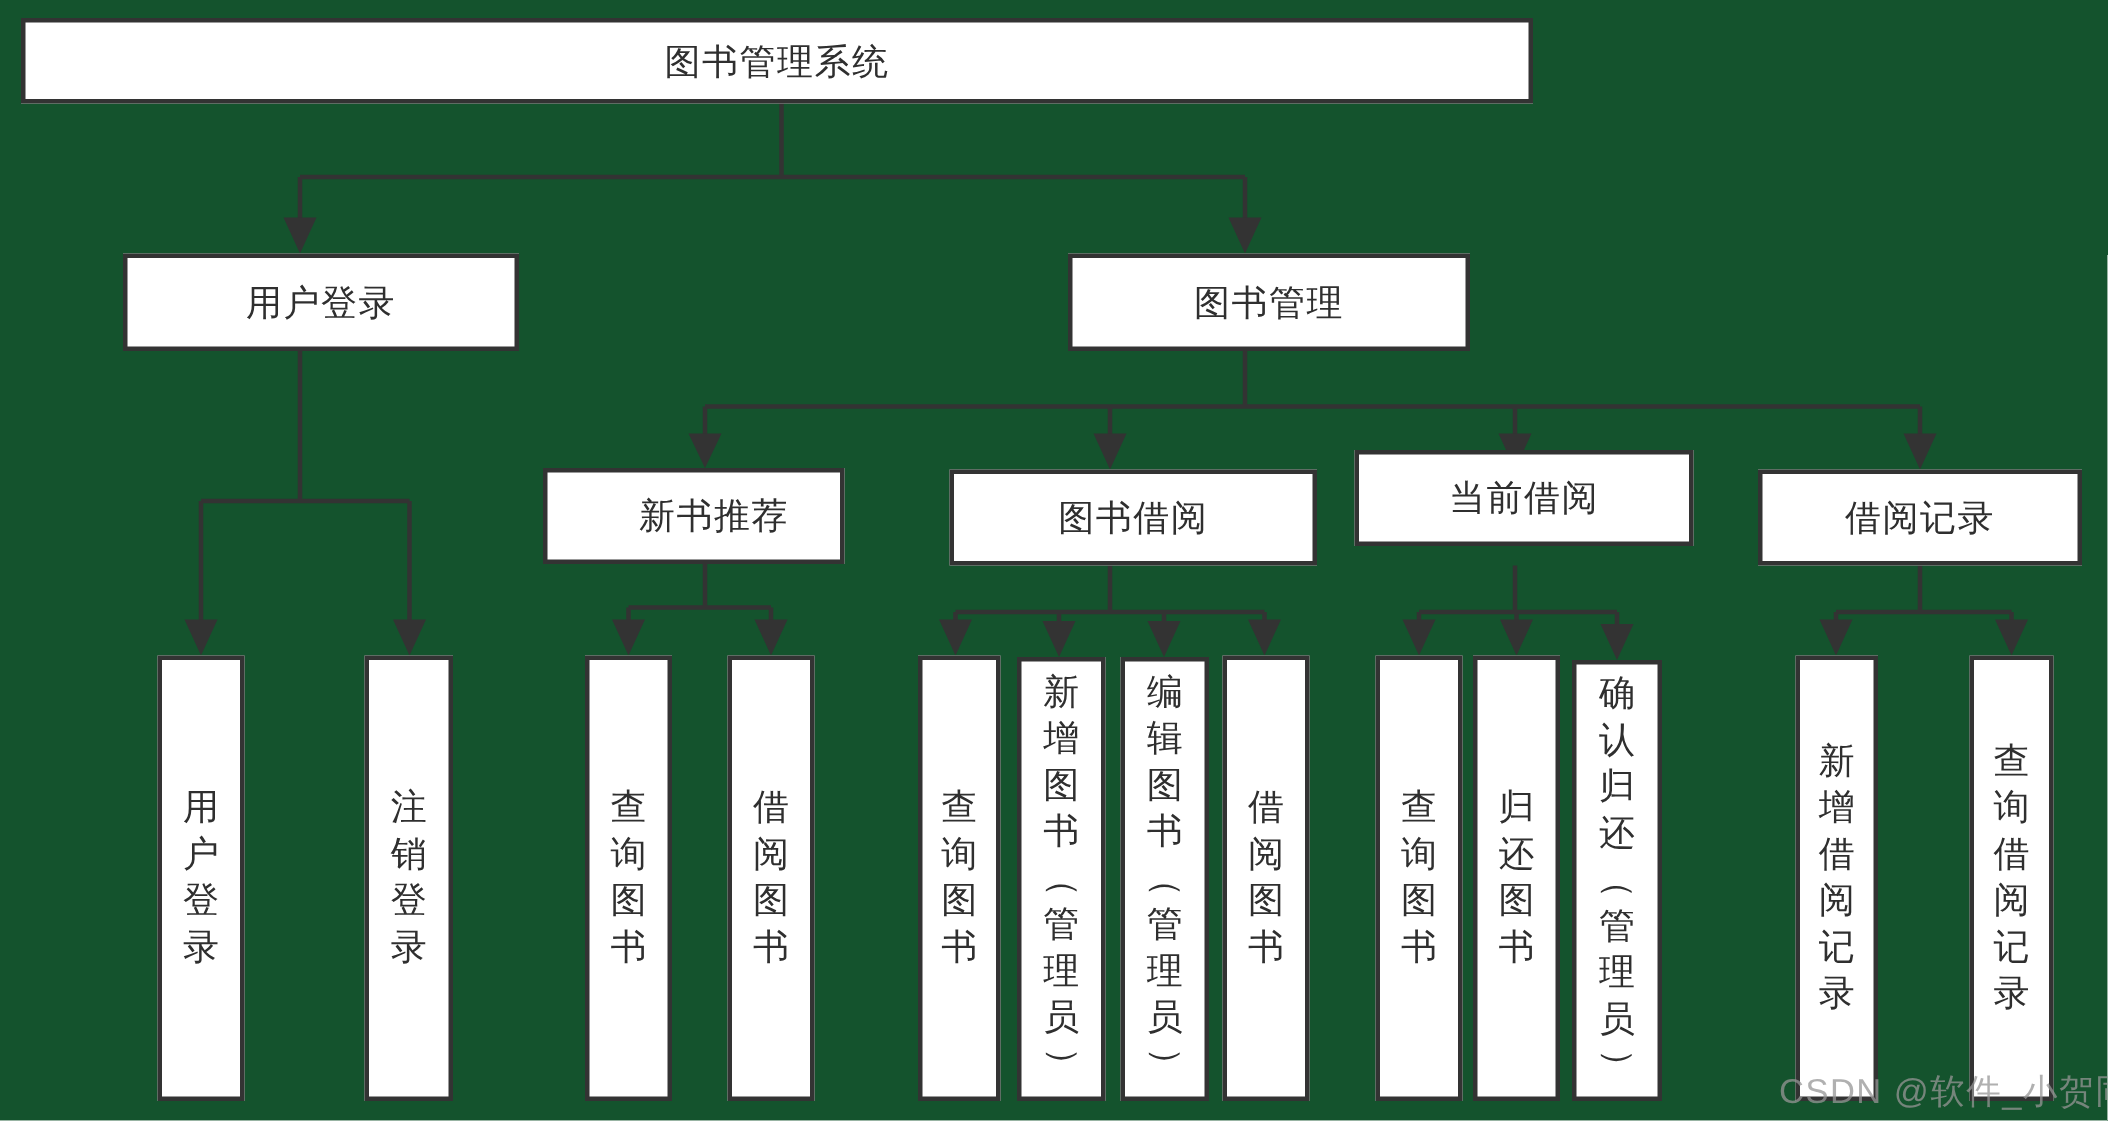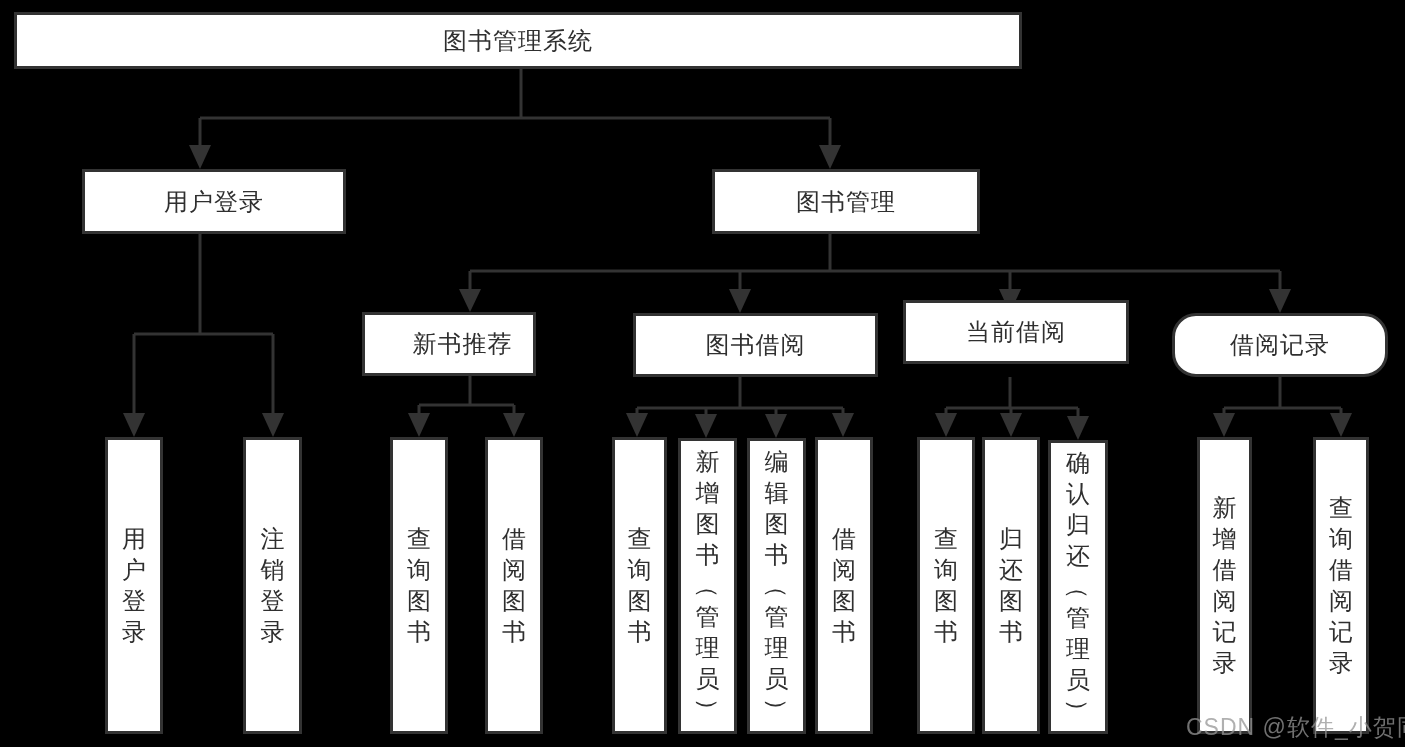--- a/index.html
+++ b/index.html
@@ -1,20 +1,20 @@
 <!DOCTYPE html>
 <html><head>
 <meta charset="utf-8">
 <style>
   html, body { margin: 0; padding: 0; background: #ffffff; }
   .canvas {
     position: relative;
     width: 1405px;
     height: 747px;
-    background: #000000;
+    background: #14532d;
     overflow: hidden;
     font-family: "Liberation Sans", sans-serif;
   }
   .canvas svg.wires {
     position: absolute;
     left: 0; top: 0;
     width: 1405px; height: 747px;
   }
   .hbox {
     position: absolute;
@@ -100,24 +100,24 @@
       <polygon points="1213,413 1235,413 1224,437"></polygon>
       <polygon points="1330,413 1352,413 1341,437"></polygon>
     </g>
   </svg>
 
   <div class="hbox" style="left:14px; top:12px; width:1008px; height:57px;">图书管理系统</div>
 
   <div class="hbox" style="left:82px; top:169px; width:264px; height:65px;">用户登录</div>
   <div class="hbox" style="left:712px; top:169px; width:268px; height:65px;">图书管理</div>
 
-  <div class="hbox" style="left:362px; top:312px; width:174px; height:64px;padding-left:27px;">新书推荐</div>
+  <div class="hbox" style="left:362px; top:312px; width:201px; height:64px;padding-left:27px;">新书推荐</div>
   <div class="hbox" style="left:633px; top:313px; width:245px; height:64px;">图书借阅</div>
   <div class="hbox" style="left:903px; top:300px; width:226px; height:64px;">当前借阅</div>
-  <div class="hbox" style="left:1172px; top:313px; width:216px; height:64px;border-radius:24px;">借阅记录</div>
+  <div class="hbox" style="left:1172px; top:313px; width:216px; height:64px;">借阅记录</div>
 
   <div class="vbox" style="left:105px; top:437px; width:58px; height:297px;">
       <span>用</span>
       <span>户</span>
       <span>登</span>
       <span>录</span>
     </div>
   <div class="vbox" style="left:243px; top:437px; width:59px; height:297px;">
       <span>注</span>
       <span>销</span>

